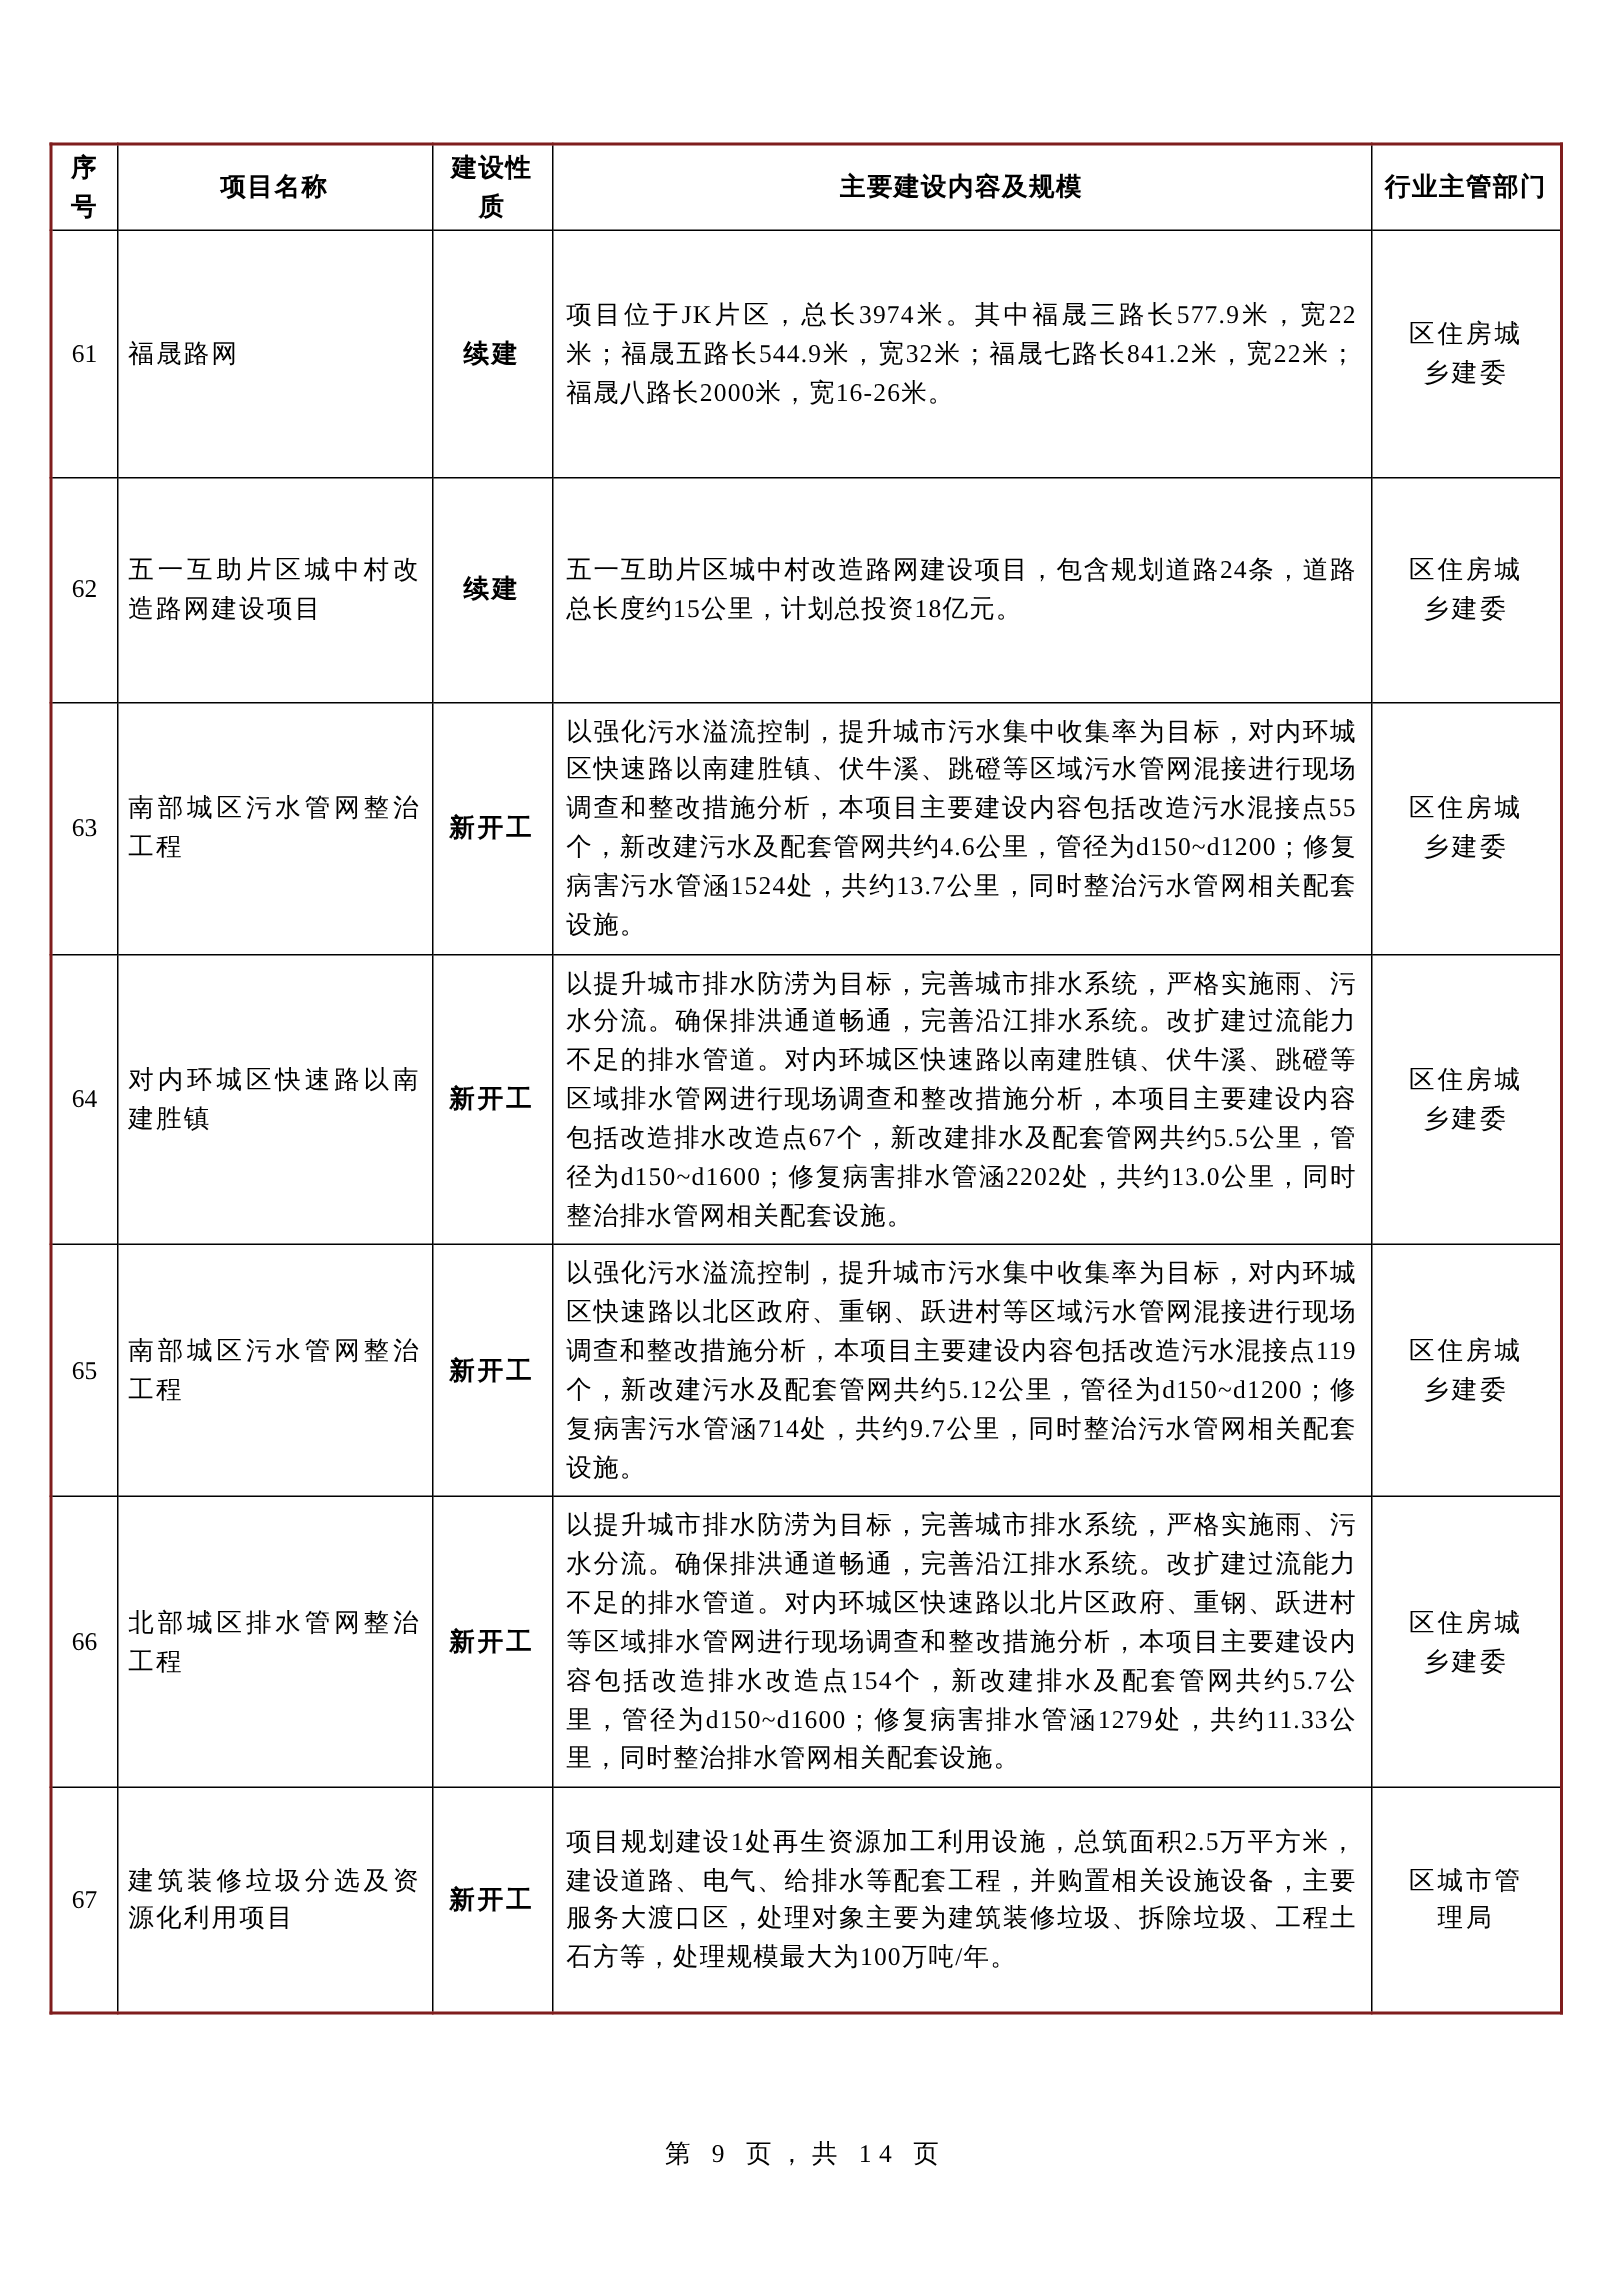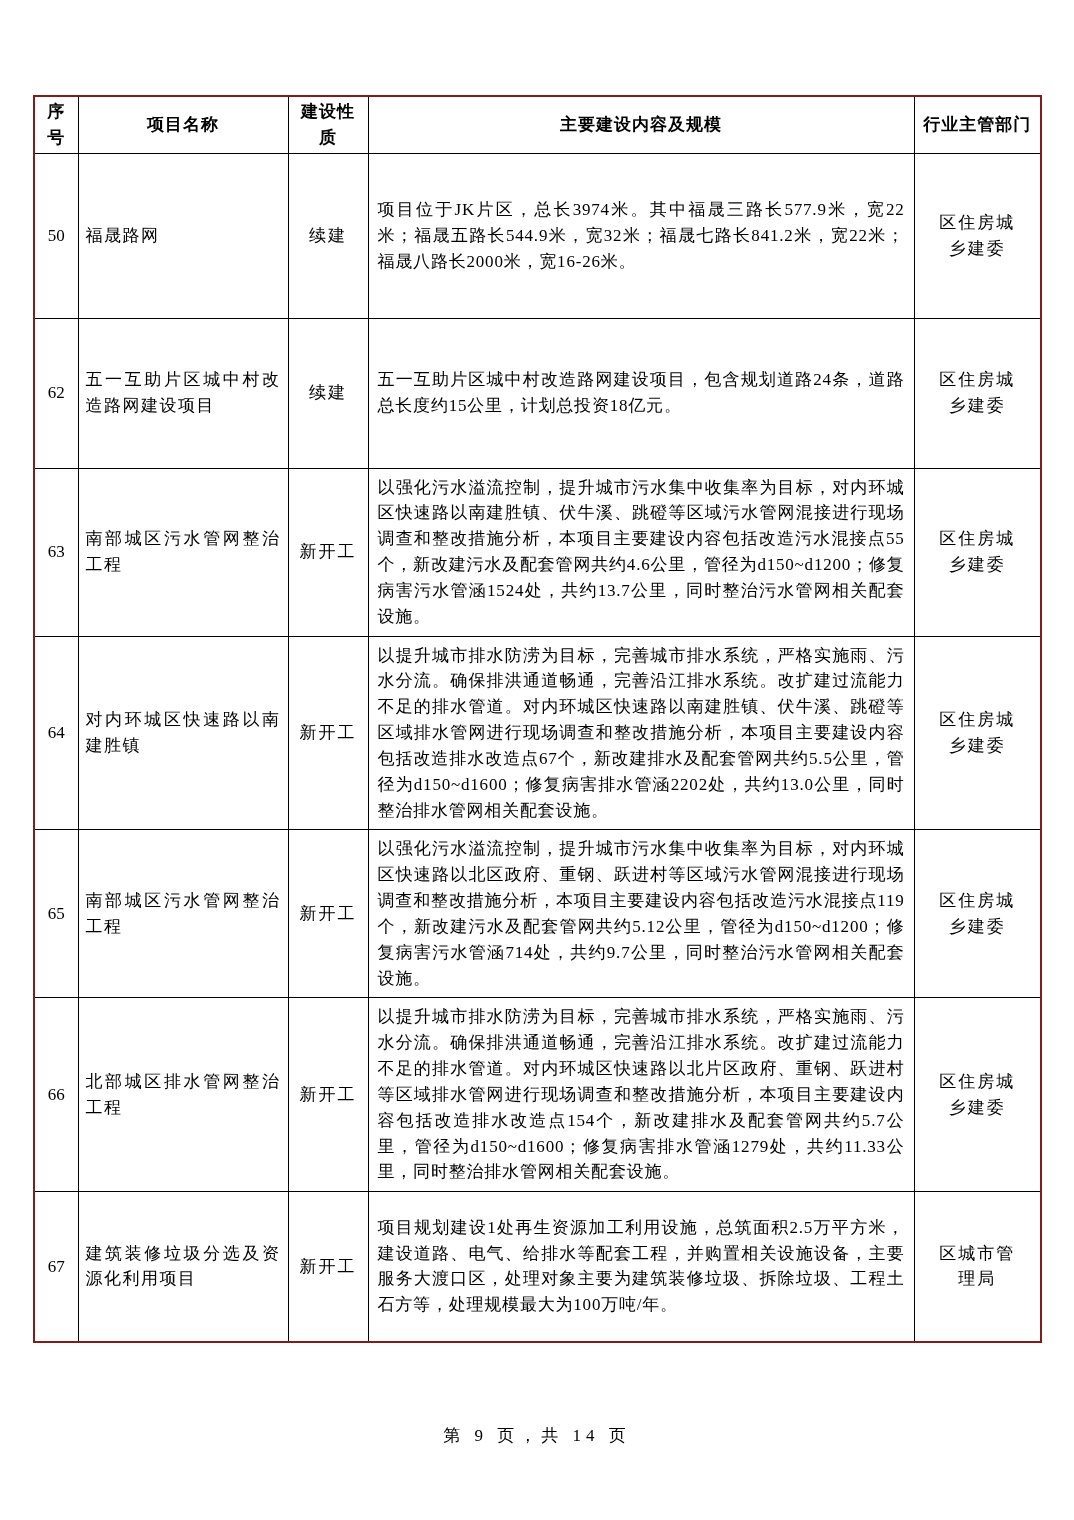--- a/index.html
+++ b/index.html
@@ -45,20 +45,21 @@
   }
   td.col-name {
     text-align: justify;
     text-justify: inter-character;
     padding: 0 7px;
     letter-spacing: 1.5px;
   }
   td.col-nature {
     text-align: center;
     letter-spacing: 2px;
+    font-weight: bold;
   }
   td.col-content {
     text-align: justify;
     text-justify: inter-character;
     padding: 6px 9px;
     letter-spacing: 0.8px;
     margin-top: 20px;
   }
   td.col-dept {
     text-align: center;
@@ -93,21 +94,21 @@
       <tr>
         <th>序号</th>
         <th>项目名称</th>
         <th>建设性质</th>
         <th>主要建设内容及规模</th>
         <th>行业主管部门</th>
       </tr>
     </thead>
     <tbody id="table-body">
         <tr style="height: 165px;">
-          <td class="col-no">50</td>
+          <td class="col-no">61</td>
           <td class="col-name">福晟路网</td>
           <td class="col-nature">续建</td>
           <td class="col-content">项目位于JK片区，总长3974米。其中福晟三路长577.9米，宽22米；福晟五路长544.9米，宽32米；福晟七路长841.2米，宽22米；福晟八路长2000米，宽16-26米。</td>
           <td class="col-dept">区住房城乡建委</td>
         </tr>
         <tr style="height: 150px;">
           <td class="col-no">62</td>
           <td class="col-name">五一互助片区城中村改造路网建设项目</td>
           <td class="col-nature">续建</td>
           <td class="col-content">五一互助片区城中村改造路网建设项目，包含规划道路24条，道路总长度约15公里，计划总投资18亿元。</td>

